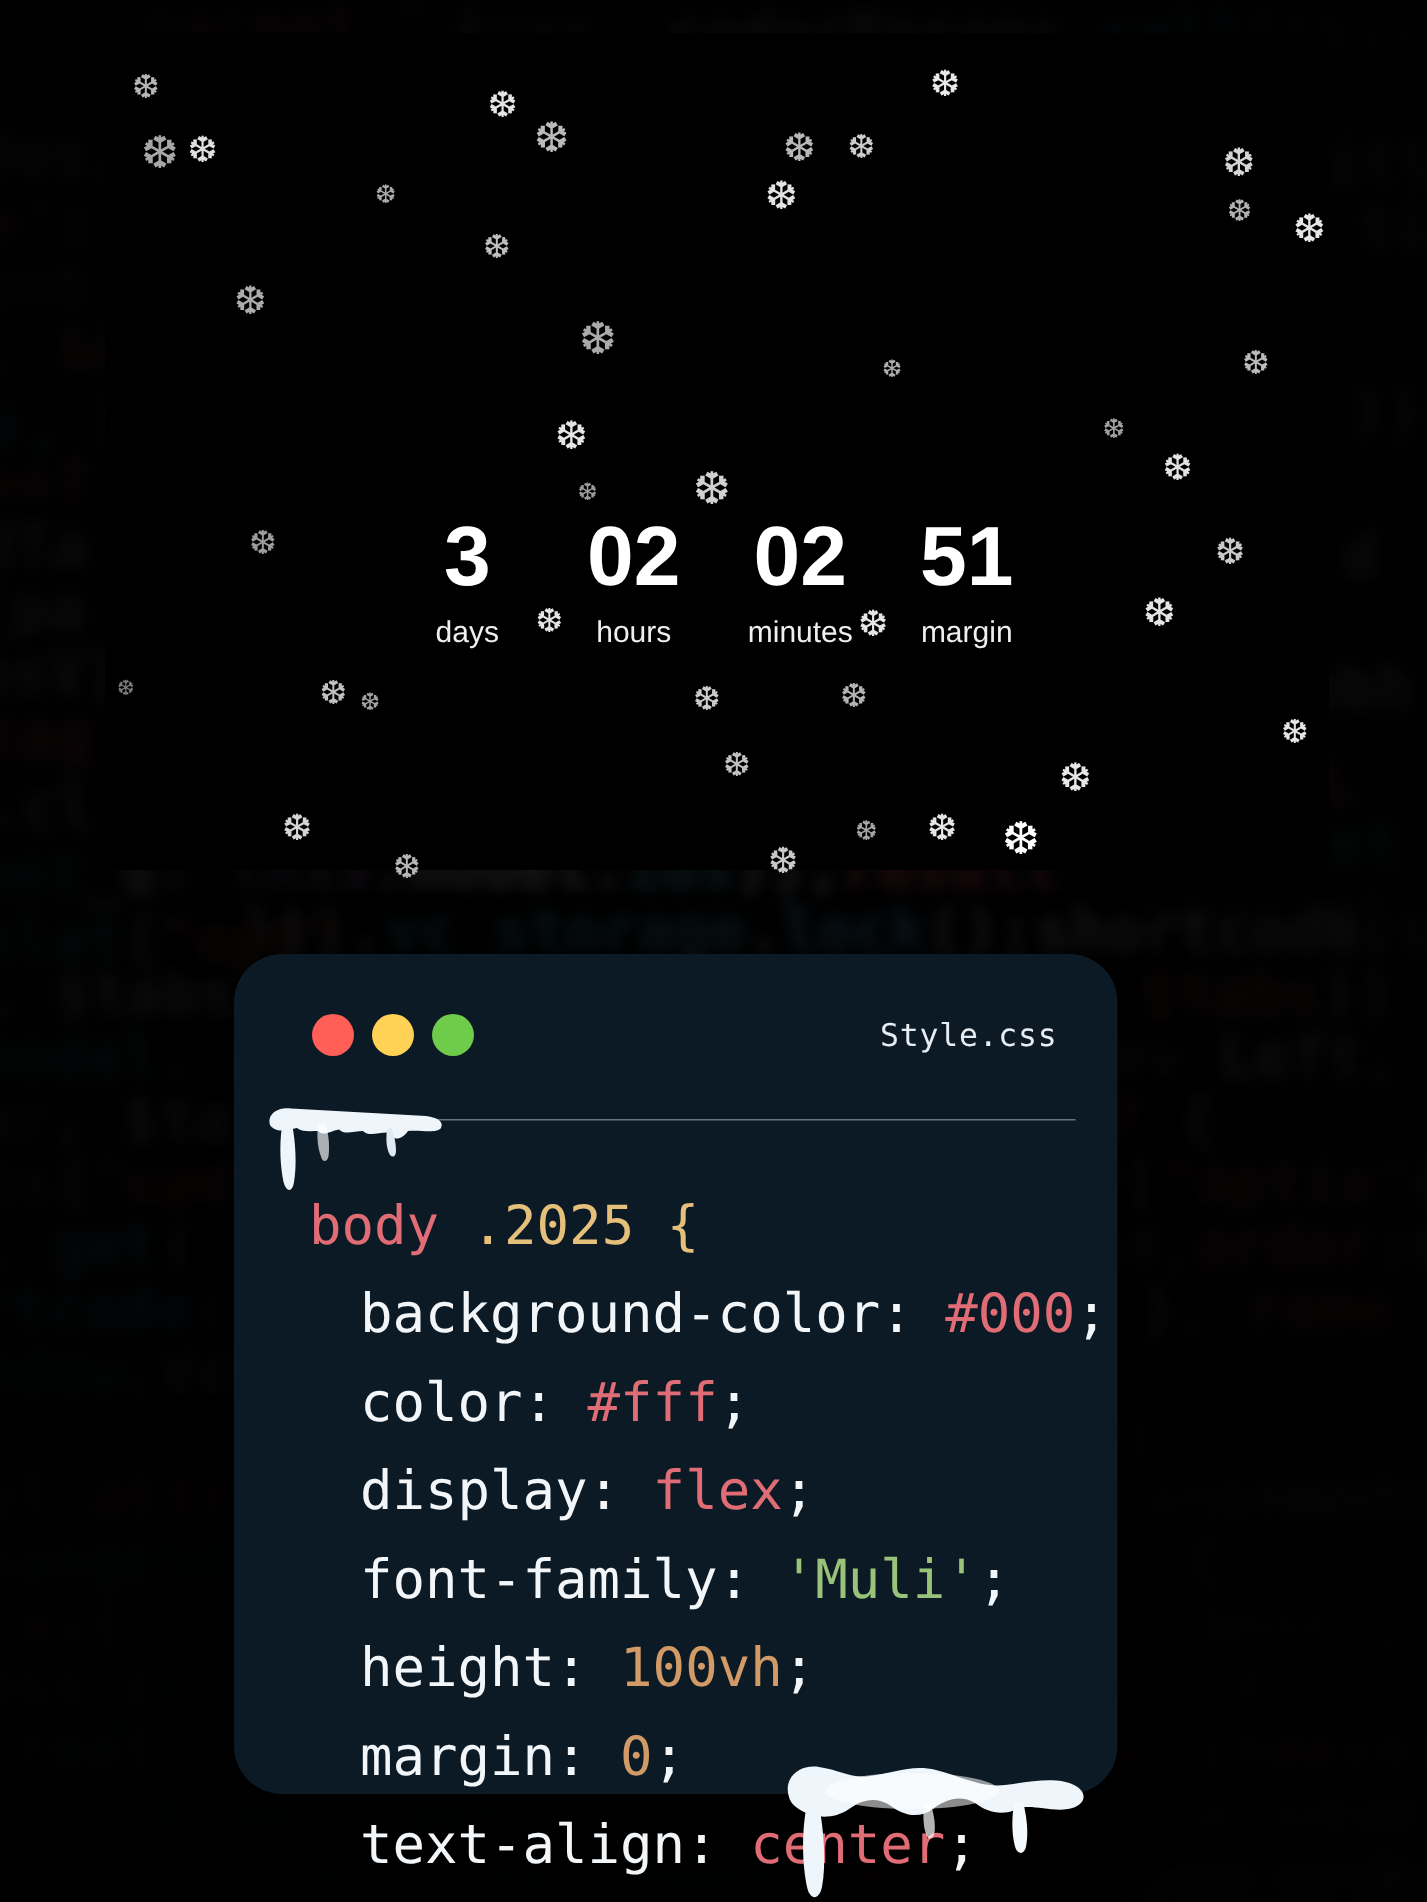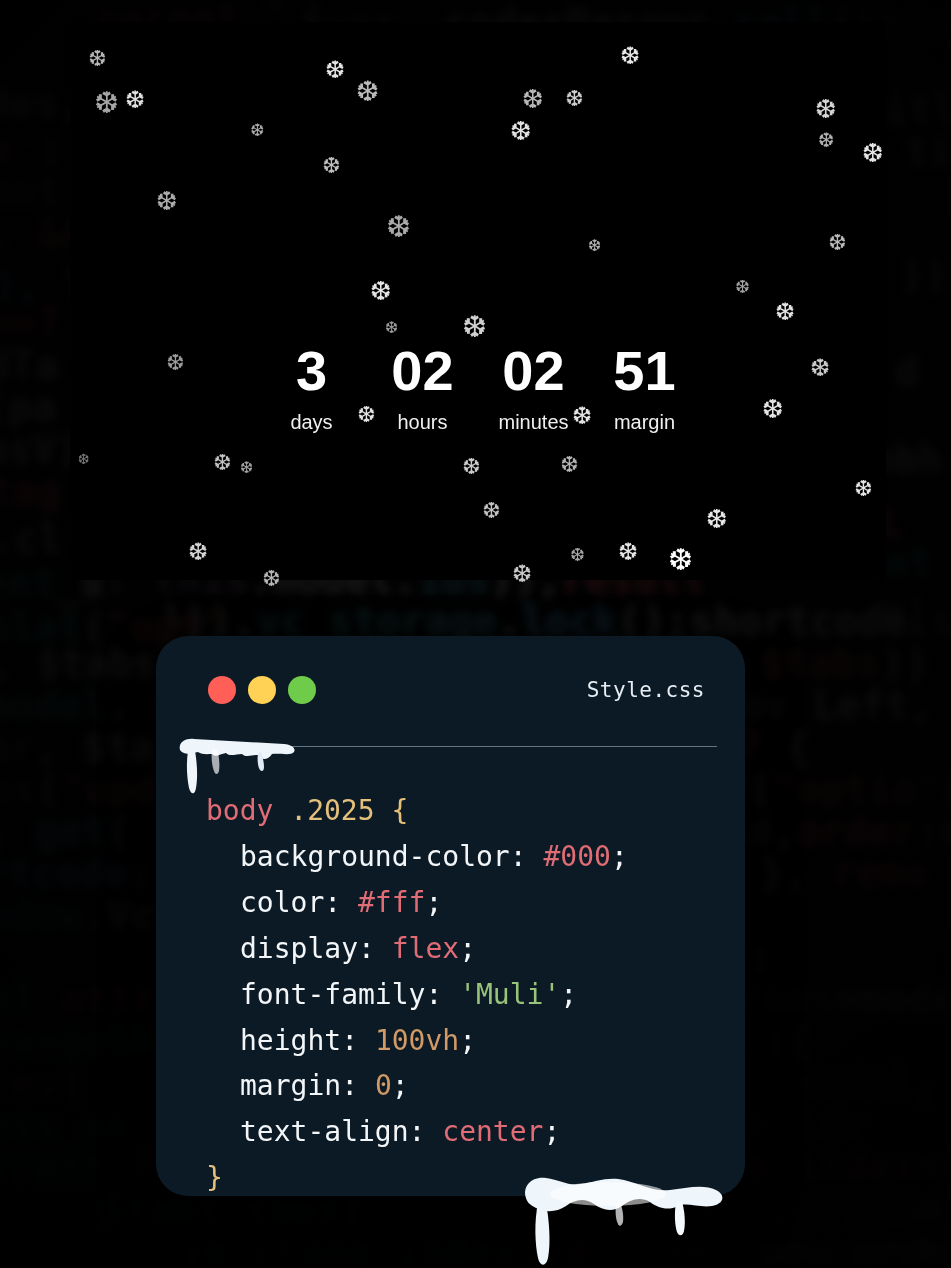--- a/index.html
+++ b/index.html
@@ -149,21 +149,21 @@
     left: 28px; right: 28px; top: 110px;
     height: 1px;
     background: rgba(210,225,235,0.45);
   }
 
   #code-body {
     position: absolute;
     left: 0; right: 0; top: 132px; bottom: 0;
     padding: 20px 0 0 50px;
     font-family: "DejaVu Sans Mono", monospace;
-    font-size: 28px;
+    font-size: 36px;
     line-height: 1.64;
     color: #f2f6f8;
     white-space: pre;
   }
   .c-sel   { color: #e06c75; }
   .c-cls   { color: #e5c07b; }
   .c-brace { color: #e5c07b; }
   .c-prop  { color: #f2f6f8; }
   .c-val-r { color: #e06c75; }
   .c-val-g { color: #98c379; }

